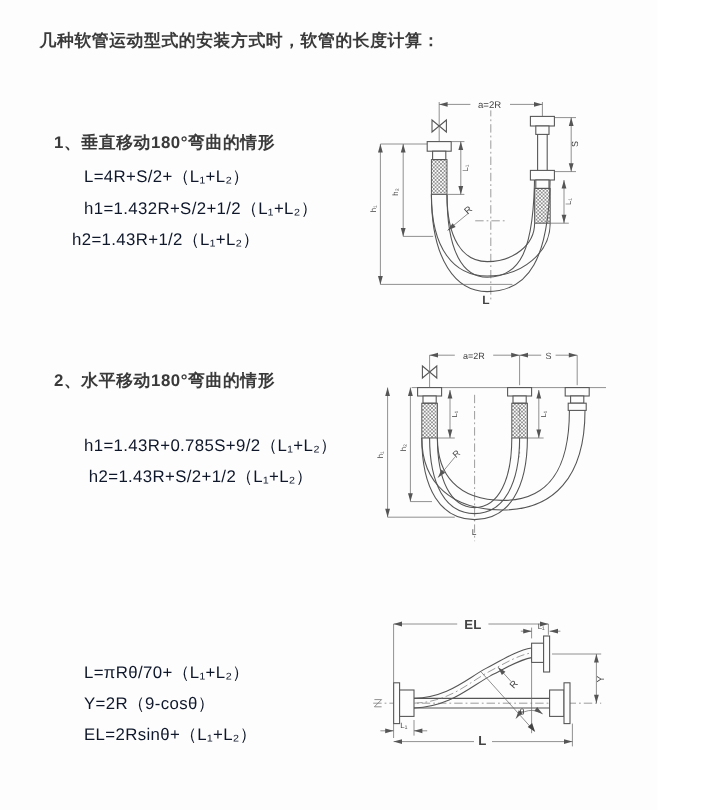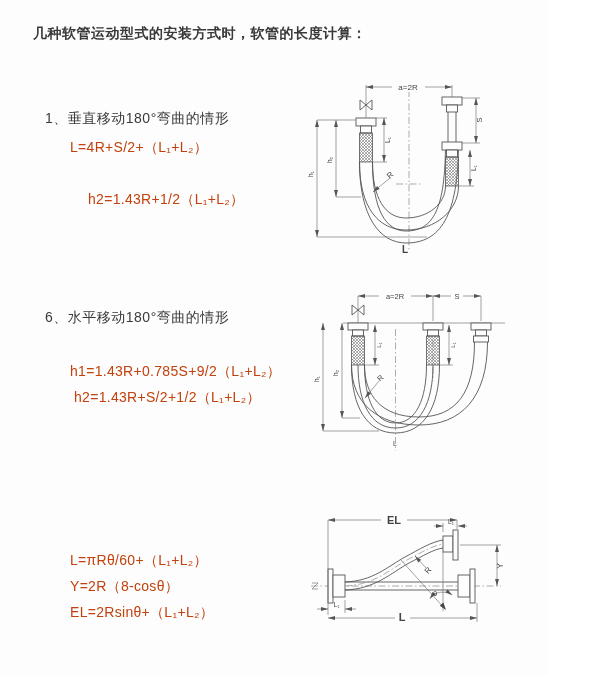--- a/index.html
+++ b/index.html
@@ -1,48 +1,49 @@
 <!DOCTYPE html>
 <html><head>
 <meta charset="utf-8">
 <style>
   html,body{margin:0;padding:0;background:#ffffff;}
   .page{
     position:relative;width:548px;height:675px;background:#fdfdfd;overflow:hidden;
     font-family:"Liberation Sans","DejaVu Sans",sans-serif;color:#3a3a3a;
   }
   .title{position:absolute;left:33px;top:25px;font-size:14px;font-weight:bold;letter-spacing:.5px;}
-  .sec-heading{position:absolute;font-size:14px;font-weight:normal;letter-spacing:.5px;}
-  .formula{position:absolute;font-size:14px;font-weight:normal;letter-spacing:.3px;color:#c2410c;}
+  .sec-heading{position:absolute;font-size:14px;font-weight:bold;letter-spacing:.5px;}
+  .formula{position:absolute;font-size:14px;font-weight:normal;letter-spacing:.3px;color:#0f172a;}
   svg{position:absolute;overflow:visible;}
   svg text{fill:#444;font-family:"Liberation Sans","DejaVu Sans",sans-serif;}
   .ol{stroke:#555;stroke-width:.9;fill:none;}           
   .tl{stroke:#666;stroke-width:.6;fill:none;}           
   .cl{stroke:#777;stroke-width:.6;fill:none;stroke-dasharray:7 2.5 1.5 2.5;} 
   .fit{fill:#fdfdfd;stroke:#555;stroke-width:.9;}       
   .valve{fill:#fdfdfd;stroke:#555;stroke-width:.9;}
   .lblbg{fill:#fdfdfd;stroke:none;}
 </style>
 </head>
 <body>
 
 <div class="page">
 
   <div class="title">几种软管运动型式的安装方式时，软管的长度计算：</div>
 
   <div class="sec-heading" style="left:45px;top:110px">1、垂直移动180°弯曲的情形</div>
   <div class="formula" style="left:70px;top:139px">L=4R+S/2+（L₁+L₂）</div>
-  <div class="formula" style="left:88px;top:191px">h2=1.43R+1/2（L₁+L₂）</div>
-
-  <div class="sec-heading" style="left:45px;top:309px">6、水平移动180°弯曲的情形</div>
+  <div class="formula" style="left:70px;top:165px">h1=1.432R+S/2+1/2（L₁+L₂）</div>
+  <div class="formula" style="left:60px;top:191px">h2=1.43R+1/2（L₁+L₂）</div>
+
+  <div class="sec-heading" style="left:45px;top:309px">2、水平移动180°弯曲的情形</div>
   <div class="formula" style="left:70px;top:363px">h1=1.43R+0.785S+9/2（L₁+L₂）</div>
   <div class="formula" style="left:74px;top:389px">h2=1.43R+S/2+1/2（L₁+L₂）</div>
 
-  <div class="formula" style="left:70px;top:552px">L=πRθ/60+（L₁+L₂）</div>
-  <div class="formula" style="left:70px;top:578px">Y=2R（8-cosθ）</div>
+  <div class="formula" style="left:70px;top:552px">L=πRθ/70+（L₁+L₂）</div>
+  <div class="formula" style="left:70px;top:578px">Y=2R（9-cosθ）</div>
   <div class="formula" style="left:70px;top:604px">EL=2Rsinθ+（L₁+L₂）</div>
 
   <svg style="left:300px;top:72px" width="200" height="185" viewBox="0 0 200 185">
     <defs>
       <pattern id="hp1" width="3" height="3" patternUnits="userSpaceOnUse">
         <path d="M0,3 L3,0 M0,0 L3,3" stroke="#6a6a6a" stroke-width="0.55"></path>
       </pattern>
       <marker id="a1e" markerWidth="8" markerHeight="6" refX="7.5" refY="3" orient="auto" markerUnits="userSpaceOnUse">
         <path d="M0.5,1 L7.5,3 L0.5,5 Z" fill="#555"></path>
       </marker>

